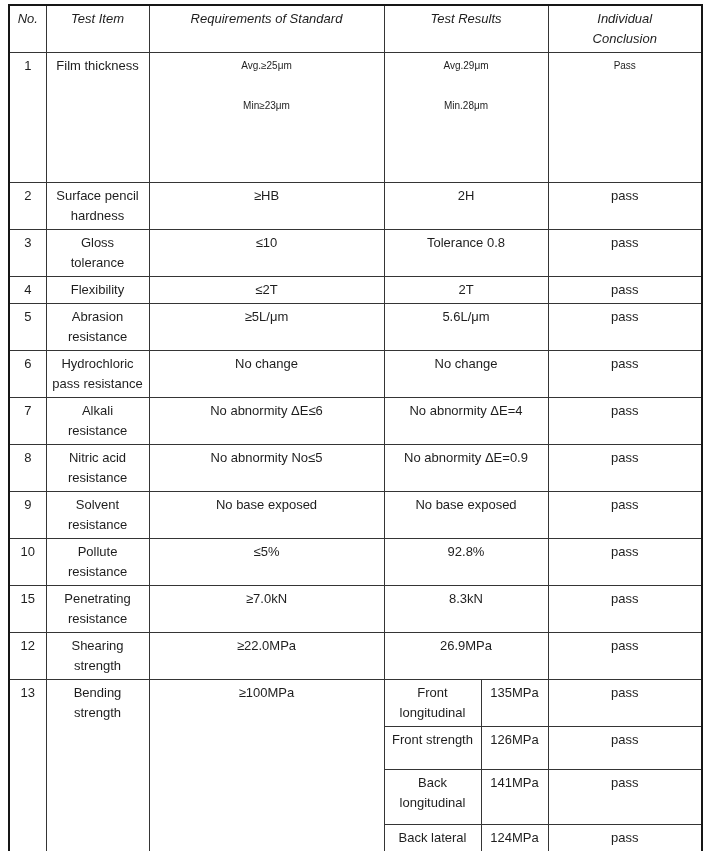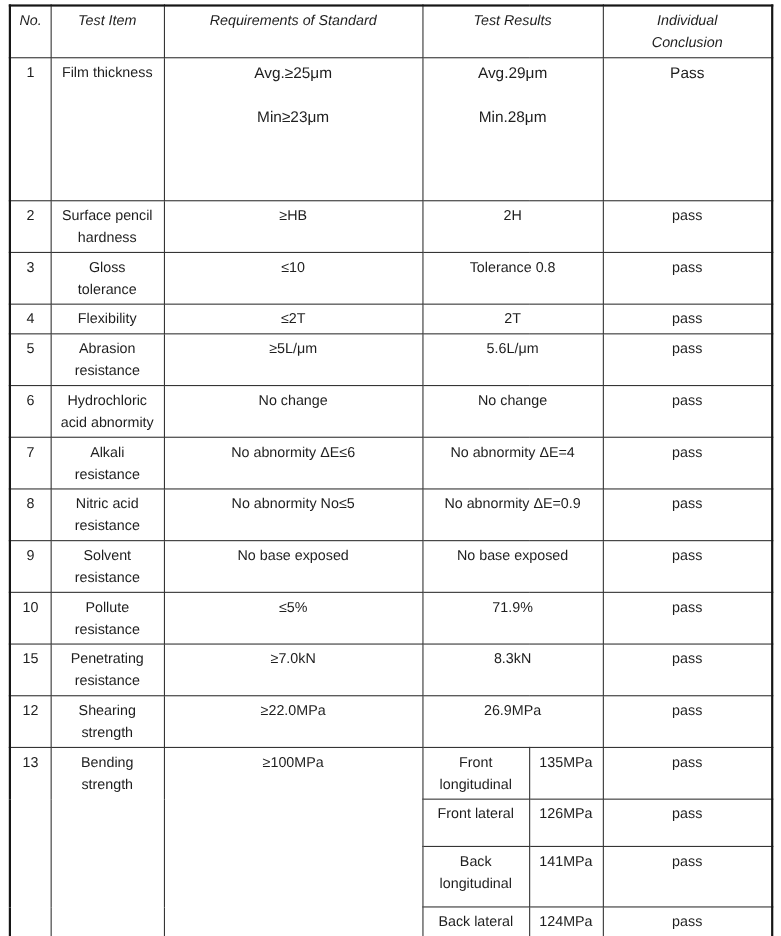--- a/index.html
+++ b/index.html
@@ -33,21 +33,21 @@
   }
   tr.header-row   { height: 44px; font-style: italic; }
   tr.row-normal   { height: 43px; }
   tr.row-tall     { height: 130px; }
   tr.row-short    { height: 22px; }
   tr.sub-row-1    { height: 38px; }
   tr.sub-row-2    { height: 43px; }
   tr.sub-row-3    { height: 55px; }
   tr.sub-row-4    { height: 66px; }
   td.vm           { vertical-align: middle; }
-  td.lg           { font-size: 14px; padding-top: 11px; }
+  td.lg           { font-size: 10px; padding-top: 11px; }
 </style>
 </head>
 <body>
 
 <table class="report">
   <colgroup>
     <col style="width:37px">
     <col style="width:103px">
     <col style="width:235px">
     <col style="width:97px">
@@ -103,21 +103,21 @@
       <td>5</td>
       <td>Abrasion
 resistance</td>
       <td class="vm">≥5L/μm</td>
       <td colspan="2" class="vm">5.6L/μm</td>
       <td>pass</td>
     </tr>
     <tr class="row-normal">
       <td>6</td>
       <td>Hydrochloric
-acid abnormity</td>
+pass resistance</td>
       <td>No change</td>
       <td colspan="2">No change</td>
       <td>pass</td>
     </tr>
     <tr class="row-normal">
       <td>7</td>
       <td>Alkali
 resistance</td>
       <td>No abnormity ΔE≤6</td>
       <td colspan="2">No abnormity ΔE=4</td>
@@ -137,21 +137,21 @@
 resistance</td>
       <td>No base exposed</td>
       <td colspan="2">No base exposed</td>
       <td>pass</td>
     </tr>
     <tr class="row-normal">
       <td>10</td>
       <td>Pollute
 resistance</td>
       <td>≤5%</td>
-      <td colspan="2">71.9%</td>
+      <td colspan="2">92.8%</td>
       <td>pass</td>
     </tr>
     <tr class="row-normal">
       <td>15</td>
       <td>Penetrating
 resistance</td>
       <td>≥7.0kN</td>
       <td colspan="2">8.3kN</td>
       <td>pass</td>
     </tr>
@@ -167,21 +167,21 @@
       <td rowspan="4" class="vm">13</td>
       <td rowspan="4" class="vm">Bending
 strength</td>
       <td rowspan="4" class="vm">≥100MPa</td>
       <td>Front
 longitudinal</td>
       <td>135MPa</td>
       <td>pass</td>
     </tr>
     <tr class="sub-row-2">
-      <td>Front lateral</td>
+      <td>Front strength</td>
       <td>126MPa</td>
       <td>pass</td>
     </tr>
     <tr class="sub-row-3">
       <td>Back
 longitudinal</td>
       <td>141MPa</td>
       <td>pass</td>
     </tr>
     <tr class="sub-row-4">

